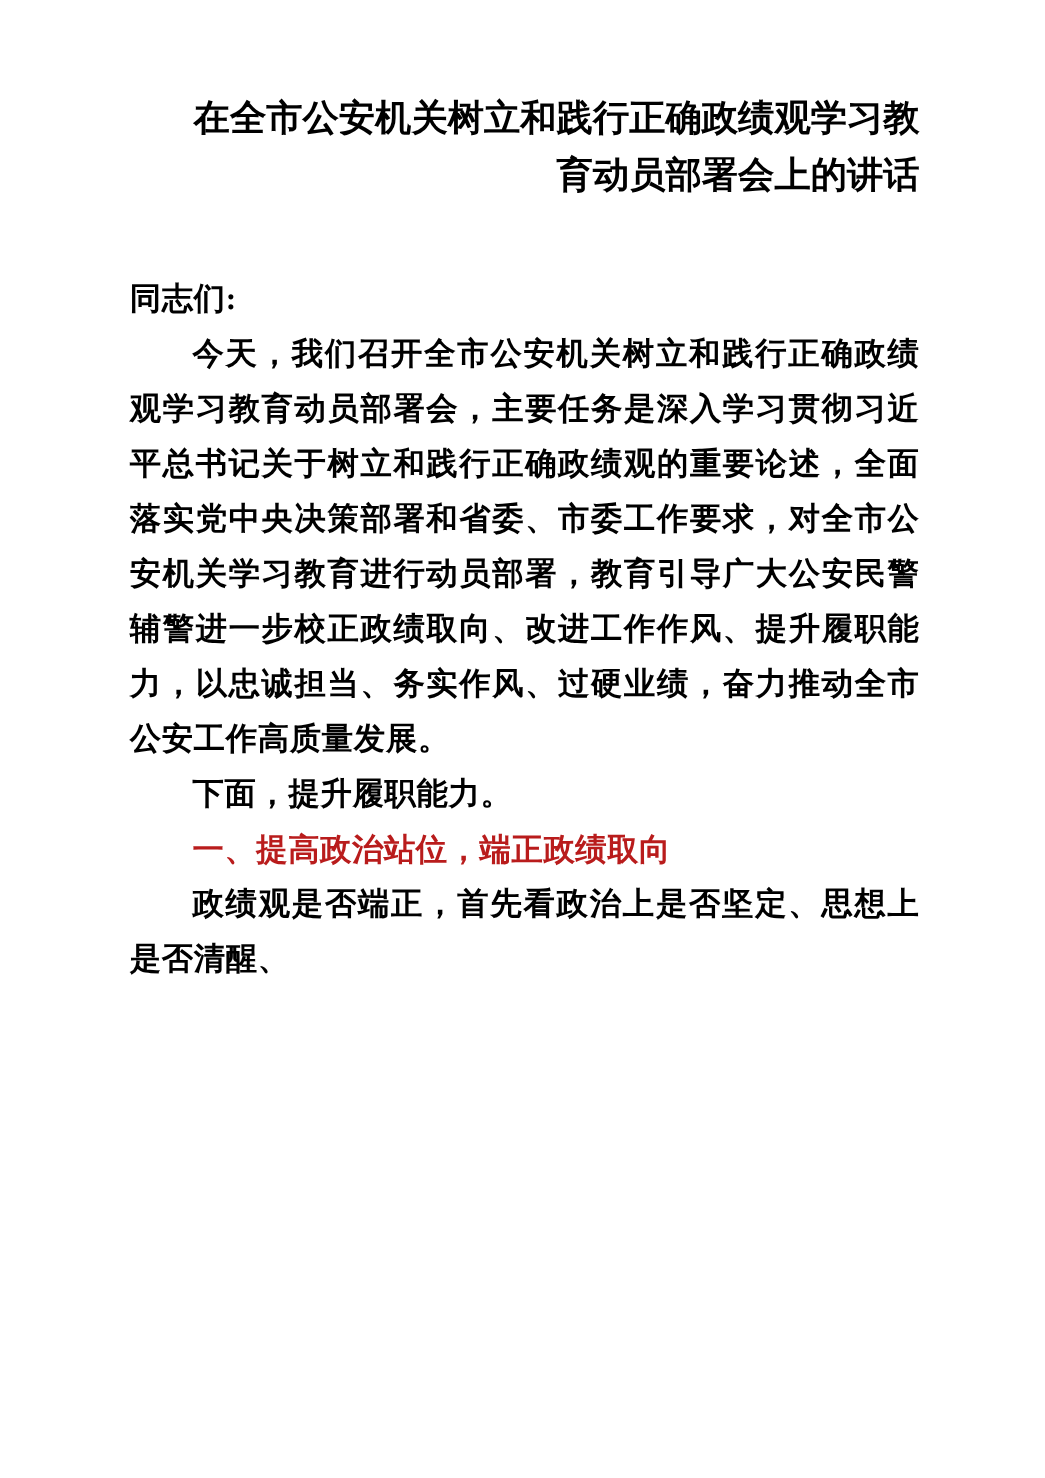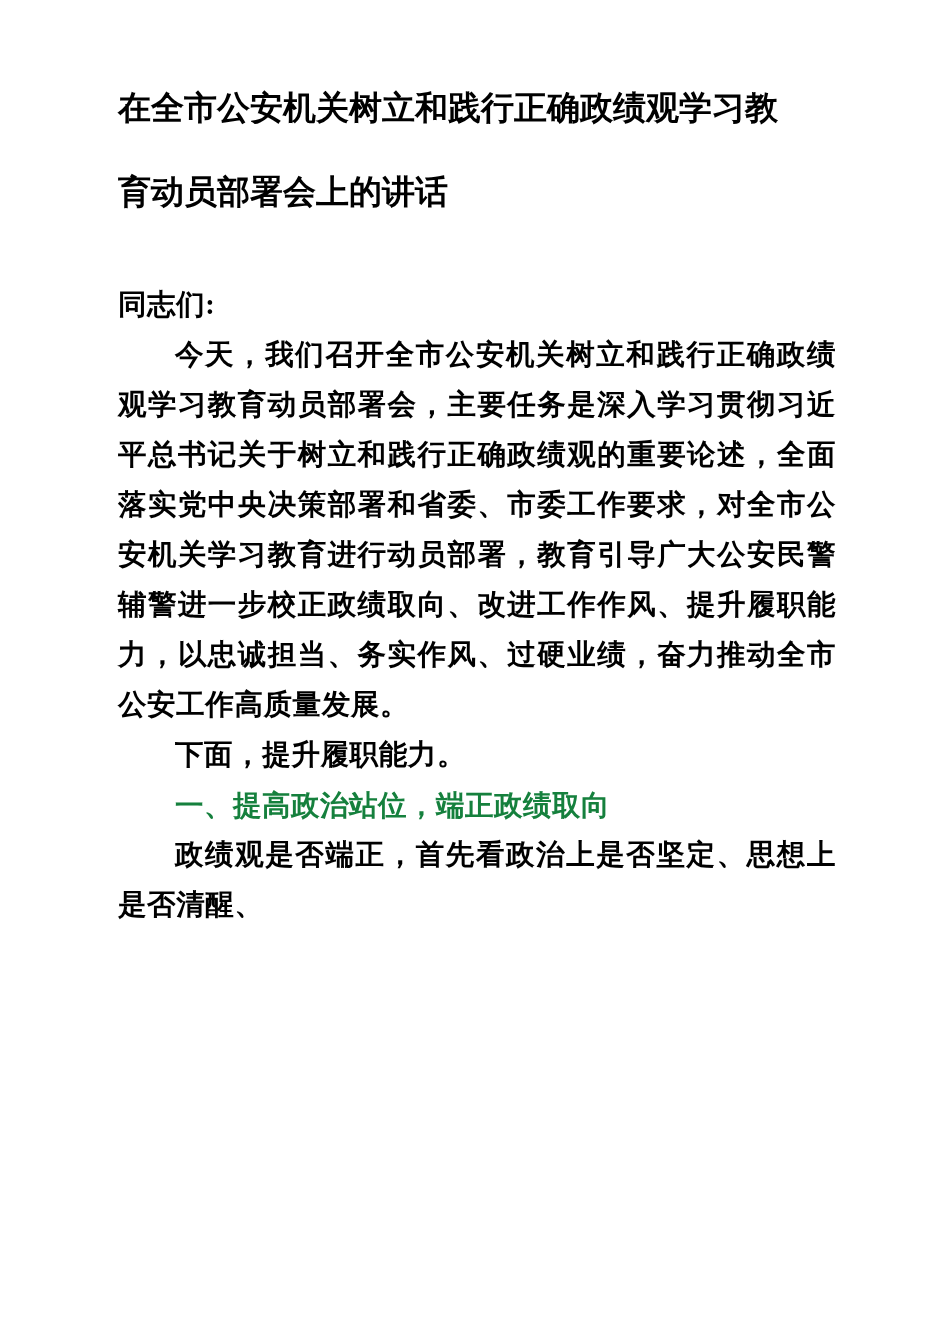--- a/index.html
+++ b/index.html
@@ -22,21 +22,21 @@
     top: 0;
     width: 718px;
   }
 
   
   .doc-title {
     font-family: "Liberation Serif", "DejaVu Serif", serif;
     font-weight: bold;
     font-size: 33px;
     line-height: 52px;
-    text-align: left;
+    text-align: right;
     color: #000000;
     letter-spacing: 0px;
     margin: 0;
     padding-top: 82px;
     word-break: break-all;
   }
 
   
   .body-text {
     font-family: "Liberation Serif", "DejaVu Serif", serif;
@@ -58,36 +58,36 @@
   .para {
     text-indent: 2em;
   }
 
   
   .section-heading {
     font-family: "Liberation Sans", "DejaVu Sans", sans-serif;
     font-weight: bold;
     font-size: 28.5px;
     line-height: 50px;
-    color: #15803d;
+    color: #b91c1c;
     margin: 0;
     text-indent: 2em;
     letter-spacing: 0.5px;
     word-break: break-all;
   }
 </style>
 </head>
 <body>
 
 <div class="page">
   <div class="doc-body">
 
     <h1 class="doc-title">
         <span style="display: block;">在全市公安机关树立和践行正确政绩观学习教</span>
-        <span style="display: block; margin-top: 32px;">育动员部署会上的讲话</span>
+        <span style="display: block;">育动员部署会上的讲话</span>
       </h1>
 
     <p class="body-text salutation">同志们:</p>
 
     <p class="body-text para">今天，我们召开全市公安机关树立和践行正确政绩观学习教育动员部署会，主要任务是深入学习贯彻习近平总书记关于树立和践行正确政绩观的重要论述，全面落实党中央决策部署和省委、市委工作要求，对全市公安机关学习教育进行动员部署，教育引导广大公安民警辅警进一步校正政绩取向、改进工作作风、提升履职能力，以忠诚担当、务实作风、过硬业绩，奋力推动全市公安工作高质量发展。</p>
 
 
     <p class="body-text para">下面，提升履职能力。</p>
 
     <p class="section-heading">一、提高政治站位，端正政绩取向</p>

